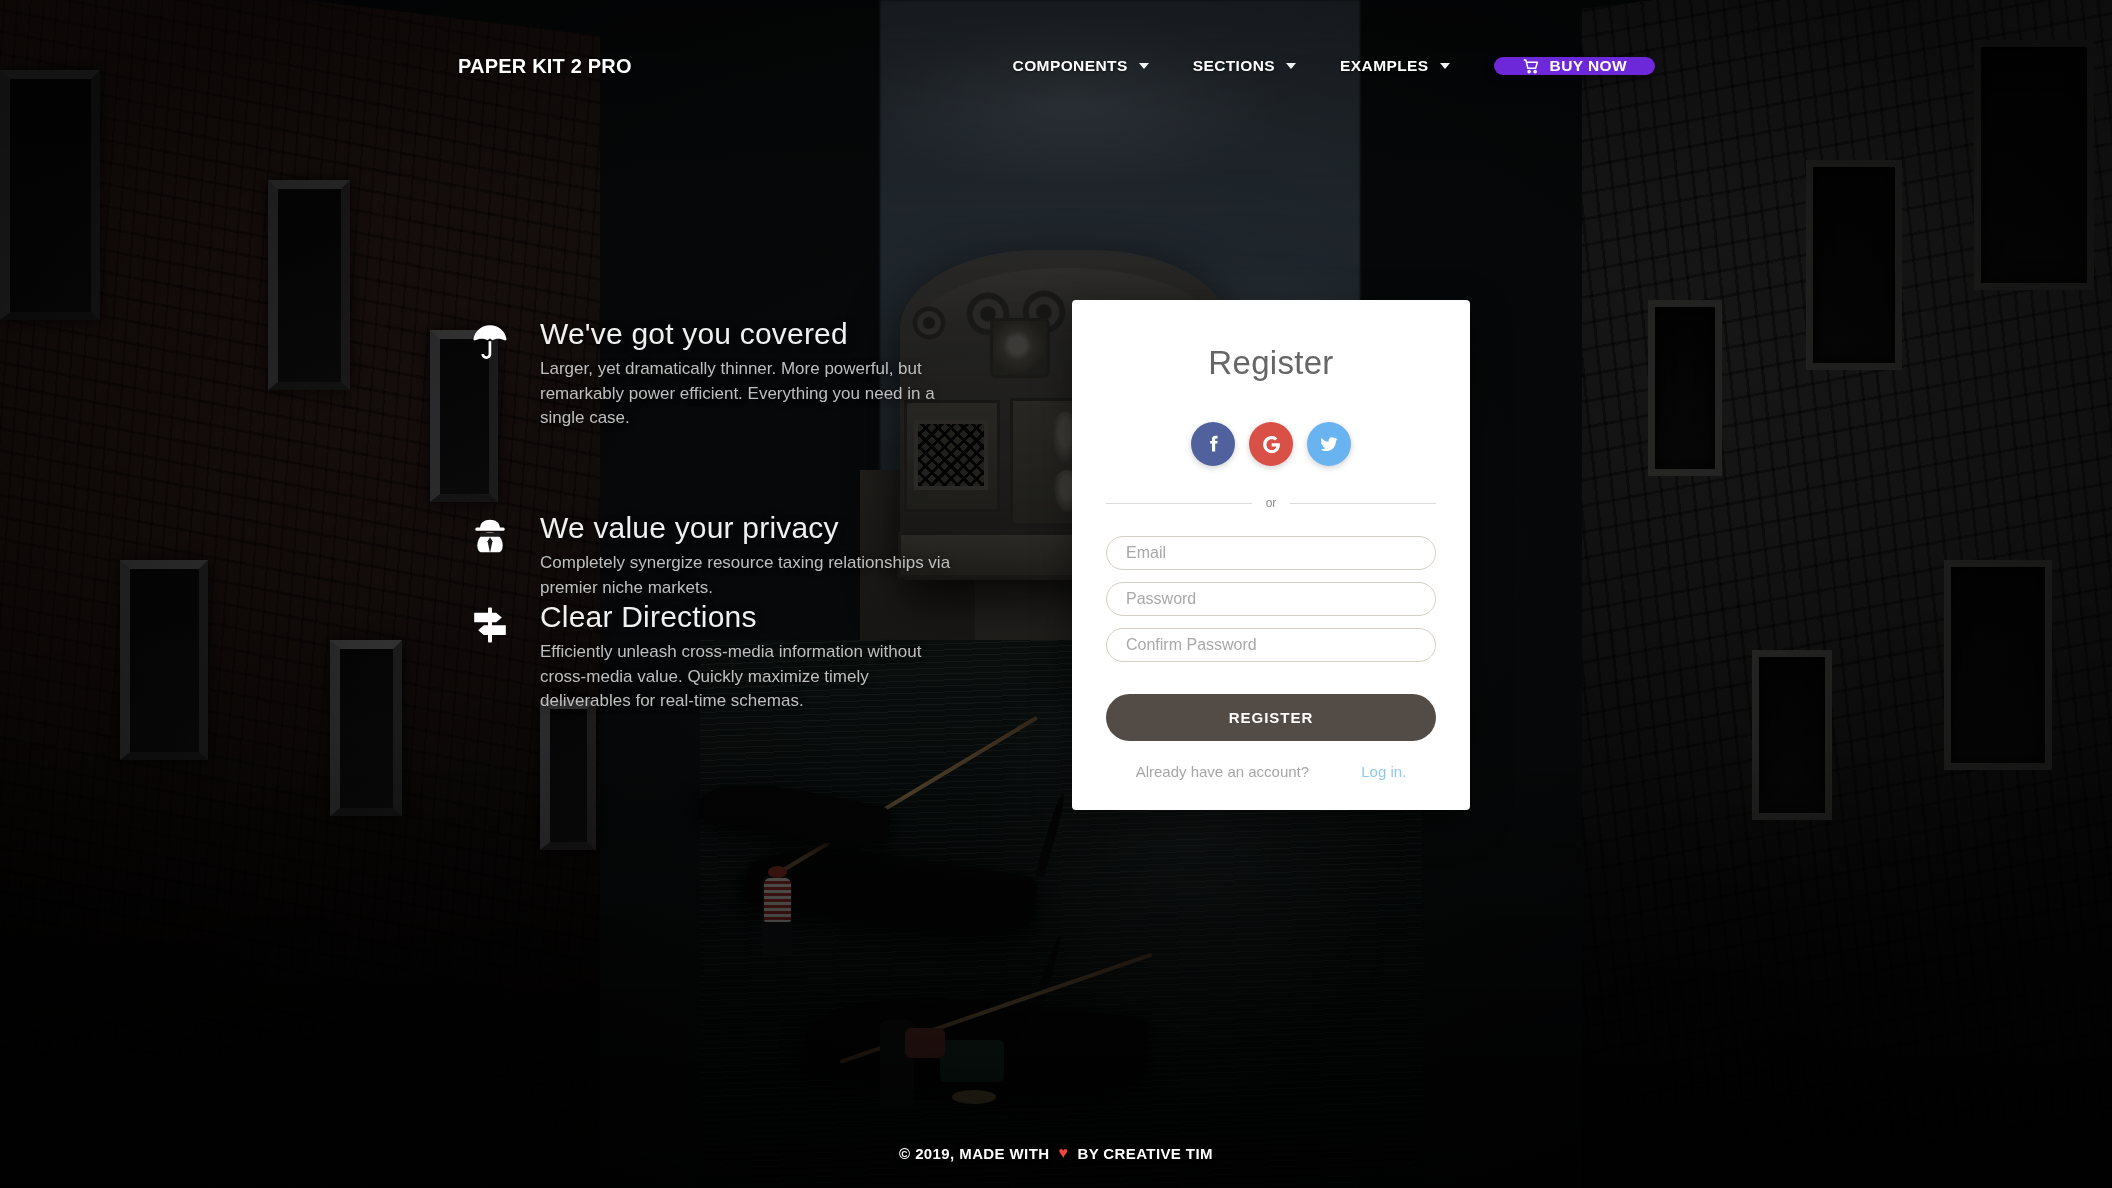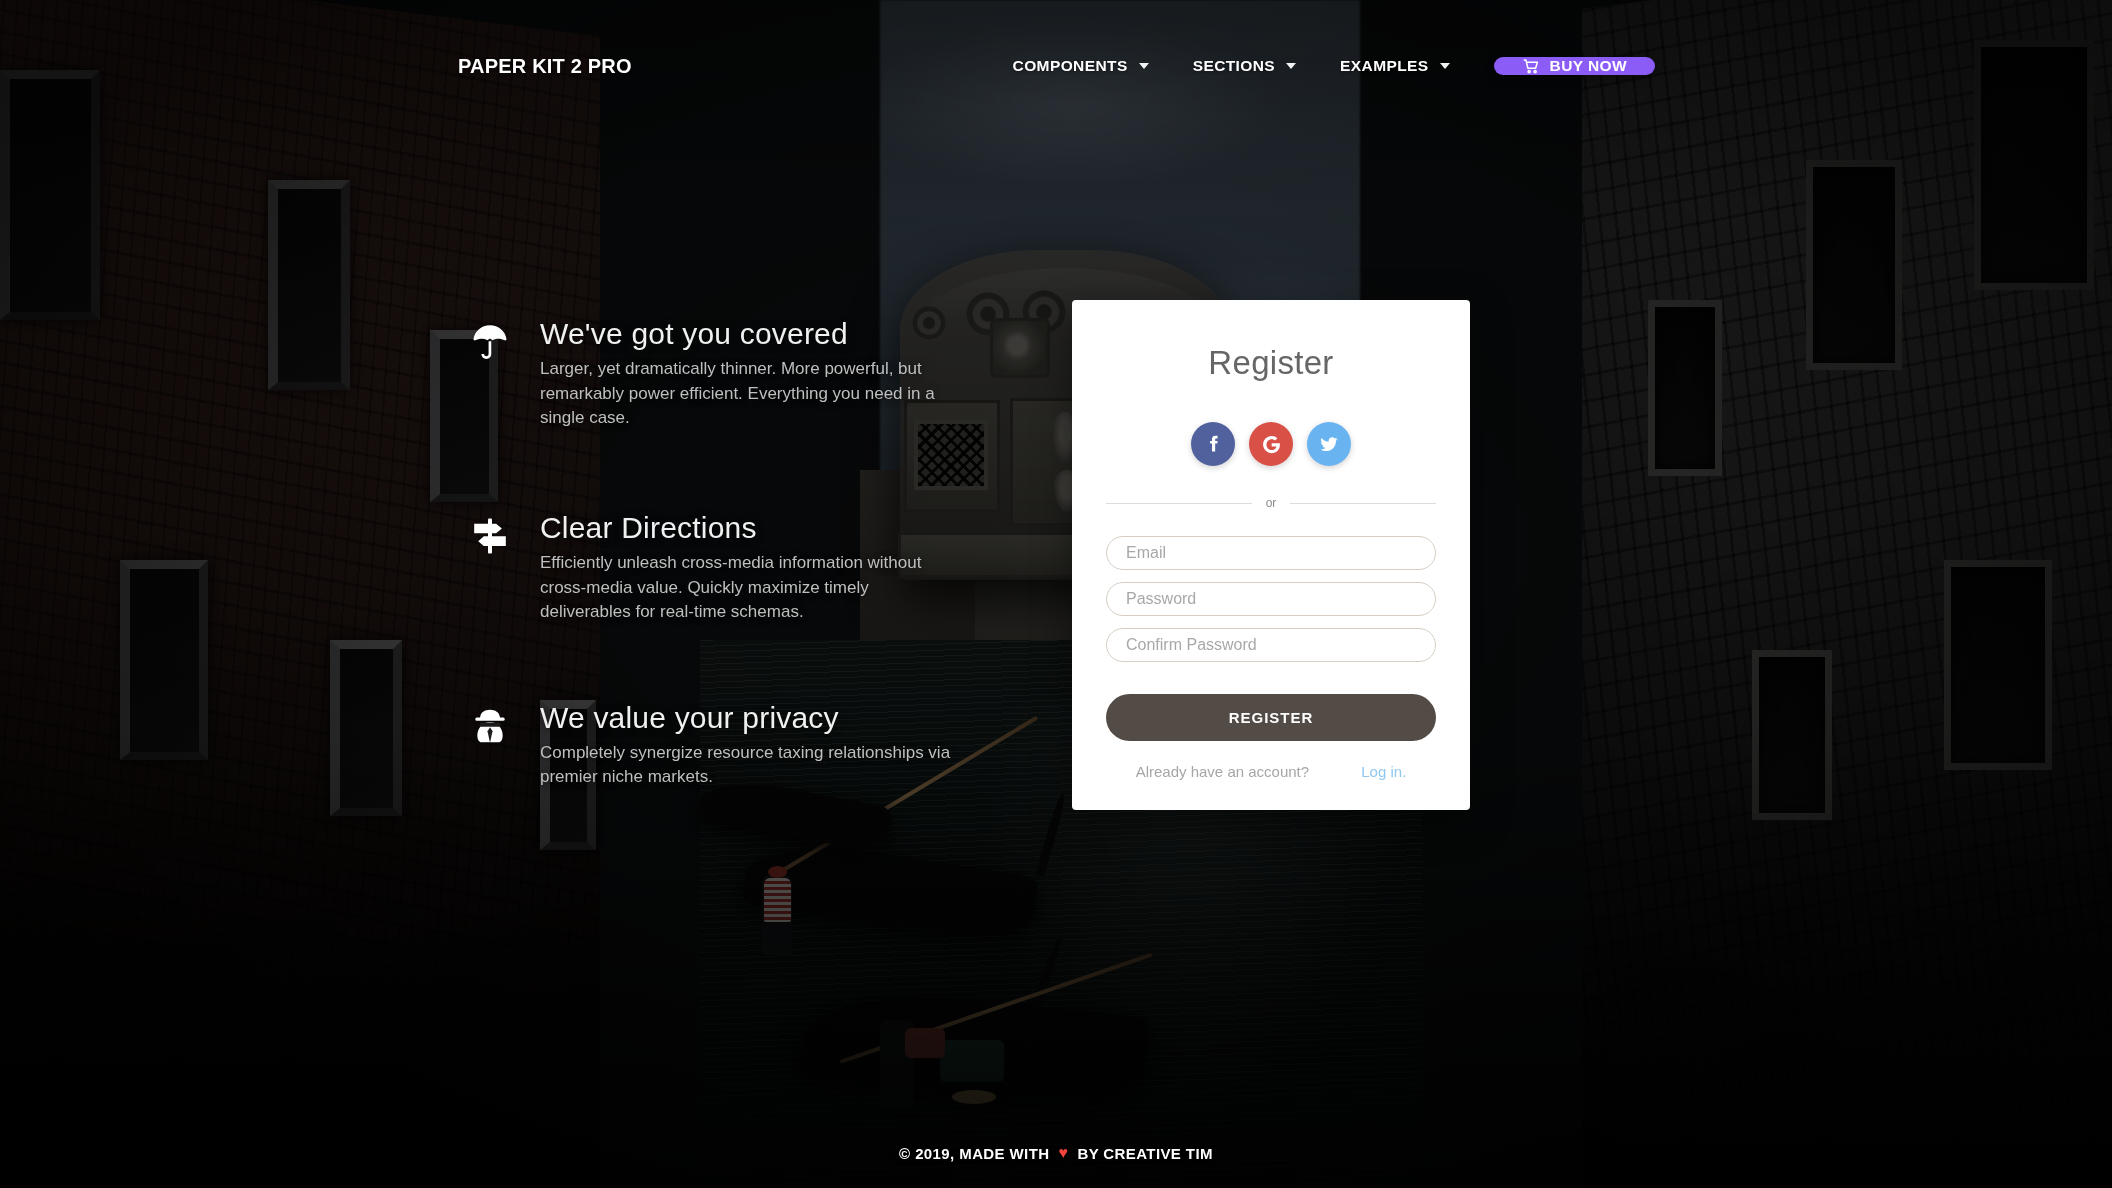--- a/index.html
+++ b/index.html
@@ -255,21 +255,21 @@
     width: 0; height: 0;
     border-left: 5.5px solid transparent;
     border-right: 5.5px solid transparent;
     border-top: 6px solid #fff;
     opacity: .95;
   }
   .buy-btn {
     display: flex;
     align-items: center;
     gap: 10px;
-    background: #8b5cf6;
+    background: #6d28d9;
     color: #fff;
     font-size: 15.5px;
     font-weight: bold;
     letter-spacing: .4px;
     padding: 0 28px;
     border-radius: 30px;
     border: none;
     margin-left: 22px;
     cursor: pointer;
     font-family: "Liberation Sans", sans-serif;
@@ -521,44 +521,44 @@
       <div class="feature-icon">
         <svg width="40" height="40" viewBox="0 0 24 24" fill="#fff">
           <path d="M12 2C6.9 2 2.8 5.6 2.1 10.2c-.1.6.5 1.1 1.1.8C4.3 10.4 5.6 10 7 10c1.4 0 2.7.4 3.8 1 .1-.5.6-.9 1.2-.9s1.1.4 1.2.9c1.1-.6 2.4-1 3.8-1 1.4 0 2.7.4 3.8 1 .6.3 1.2-.2 1.1-.8C21.2 5.6 17.1 2 12 2z"></path>
           <path d="M11.15 11.6v7.6c0 .75-.6 1.35-1.35 1.35s-1.35-.6-1.35-1.35h-1.6c0 1.63 1.32 2.95 2.95 2.95s2.95-1.32 2.95-2.95V11.6h-1.6z"></path>
         </svg>
       </div>
       <h3>We've got you covered</h3>
       <p>Larger, yet dramatically thinner. More powerful, but remarkably power efficient. Everything you need in a single case.</p>
     </div>
 
-    <div class="feature" style="margin-bottom:76px;">
-      <div class="feature-icon">
-        <svg width="40" height="40" viewBox="0 0 24 24" fill="#fff">
-          <rect x="10.8" y="1.5" width="2.4" height="21" rx=".6"></rect>
-          <path d="M2.5 4.6h13.2l3.4 2.9-3.4 2.9H2.5z"></path>
-          <path d="M21.5 12.2H8.3l-3.4 2.9 3.4 2.9h13.2z"></path>
-        </svg>
-      </div>
-      <h3>Clear Directions</h3>
-      <p>Efficiently unleash cross-media information without cross-media value. Quickly maximize timely deliverables for real-time schemas.</p>
-    </div>
-
     <div class="feature" style="margin-bottom:0;">
       <div class="feature-icon">
         <svg width="40" height="40" viewBox="0 0 24 24" fill="#fff">
           <path d="M6.2 6.2c.2-2.3 2.6-4 5.8-4s5.6 1.7 5.8 4l.3 1.1H5.9z"></path>
           <rect x="3.2" y="6.9" width="17.6" height="1.9" rx=".9"></rect>
           <path d="M12 9.6c-4.3 0-7.6 3.6-7.6 8.1 0 2.4 1.1 4.1 2.4 4.1h10.4c1.3 0 2.4-1.7 2.4-4.1 0-4.5-3.3-8.1-7.6-8.1z"></path>
           <rect x="5.6" y="9.9" width="12.8" height="2.6" rx="1.3" fill="#1c1c1c"></rect>
           <path d="M12 12.8l-1.5 2.4 1.5 6.9 1.5-6.9z" fill="#1c1c1c"></path>
         </svg>
       </div>
       <h3>We value your privacy</h3>
       <p>Completely synergize resource taxing relationships via premier niche markets.</p>
+    </div>
+
+    <div class="feature" style="margin-bottom:76px;">
+      <div class="feature-icon">
+        <svg width="40" height="40" viewBox="0 0 24 24" fill="#fff">
+          <rect x="10.8" y="1.5" width="2.4" height="21" rx=".6"></rect>
+          <path d="M2.5 4.6h13.2l3.4 2.9-3.4 2.9H2.5z"></path>
+          <path d="M21.5 12.2H8.3l-3.4 2.9 3.4 2.9h13.2z"></path>
+        </svg>
+      </div>
+      <h3>Clear Directions</h3>
+      <p>Efficiently unleash cross-media information without cross-media value. Quickly maximize timely deliverables for real-time schemas.</p>
     </div>
   </div>
 
   <div class="card">
     <h3>Register</h3>
 
     <div class="socials">
       <button class="soc fb">
         <svg width="20" height="20" viewBox="0 0 24 24" fill="#fff">
           <path d="M14.6 8.3V6.6c0-.8.2-1.2 1.4-1.2h1.5V2.2h-2.5c-3.1 0-4.2 1.5-4.2 4v2.1H8.5v3.2h2.3V21h3.8v-9.5h2.6l.3-3.2z"></path>

